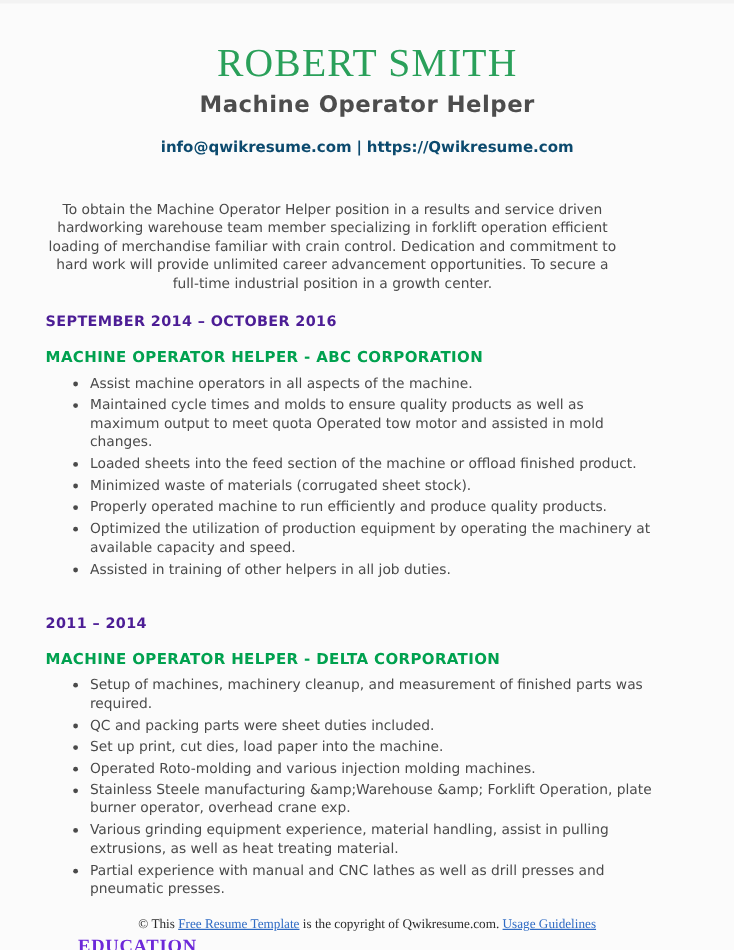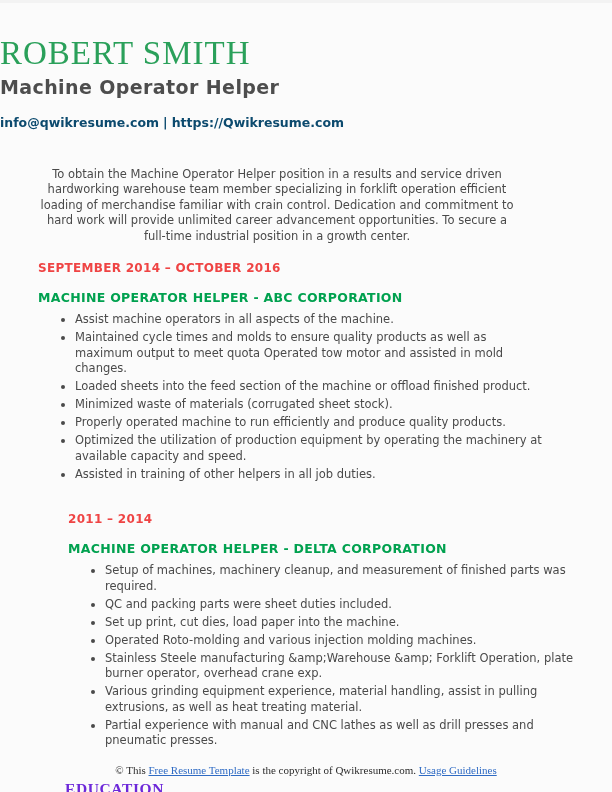--- a/index.html
+++ b/index.html
@@ -5,21 +5,21 @@
   html,body{margin:0;padding:0;background:#ffffff;}
   .page{
     position:relative;
     width:612px;height:792px;
     background:#fbfbfb;
     font-family:"DejaVu Sans", sans-serif;
     overflow:hidden;
     box-sizing:border-box;
     border-top:3px solid #f3f3f3;
   }
-  .header{padding-top:33px;}
+  .header{text-align:center;padding-top:33px;}
   .name{
     font-family:"Liberation Serif","DejaVu Serif",serif;
     font-size:33px;
     color:#2aa05a;
     letter-spacing:1px;
     font-weight:500;
     line-height:1.05;
   }
   .subtitle{
     font-size:19px;
@@ -37,26 +37,26 @@
   .contact .sep{padding:0 4px;}
   .summary{
     margin:37px 15px 0 38px;
     width:478px;
     font-size:11.5px;
     line-height:15.5px;
     color:#4a4a4a;
     text-align:center;
   }
   .job1{margin-top:17px;}
-  .job2{margin-top:30px;padding-left:30px;}
+  .job2{margin-top:30px;}
   .job-dates{
     margin-left:38px;
     font-size:12px;
     font-weight:bold;
-    color:#ef4444;
+    color:#4c1d95;
     letter-spacing:0.3px;
   }
   .job-title{
     margin-left:38px;
     margin-top:15px;
     font-size:12.5px;
     font-weight:bold;
     color:#00a14f;
     letter-spacing:0.3px;
   }

